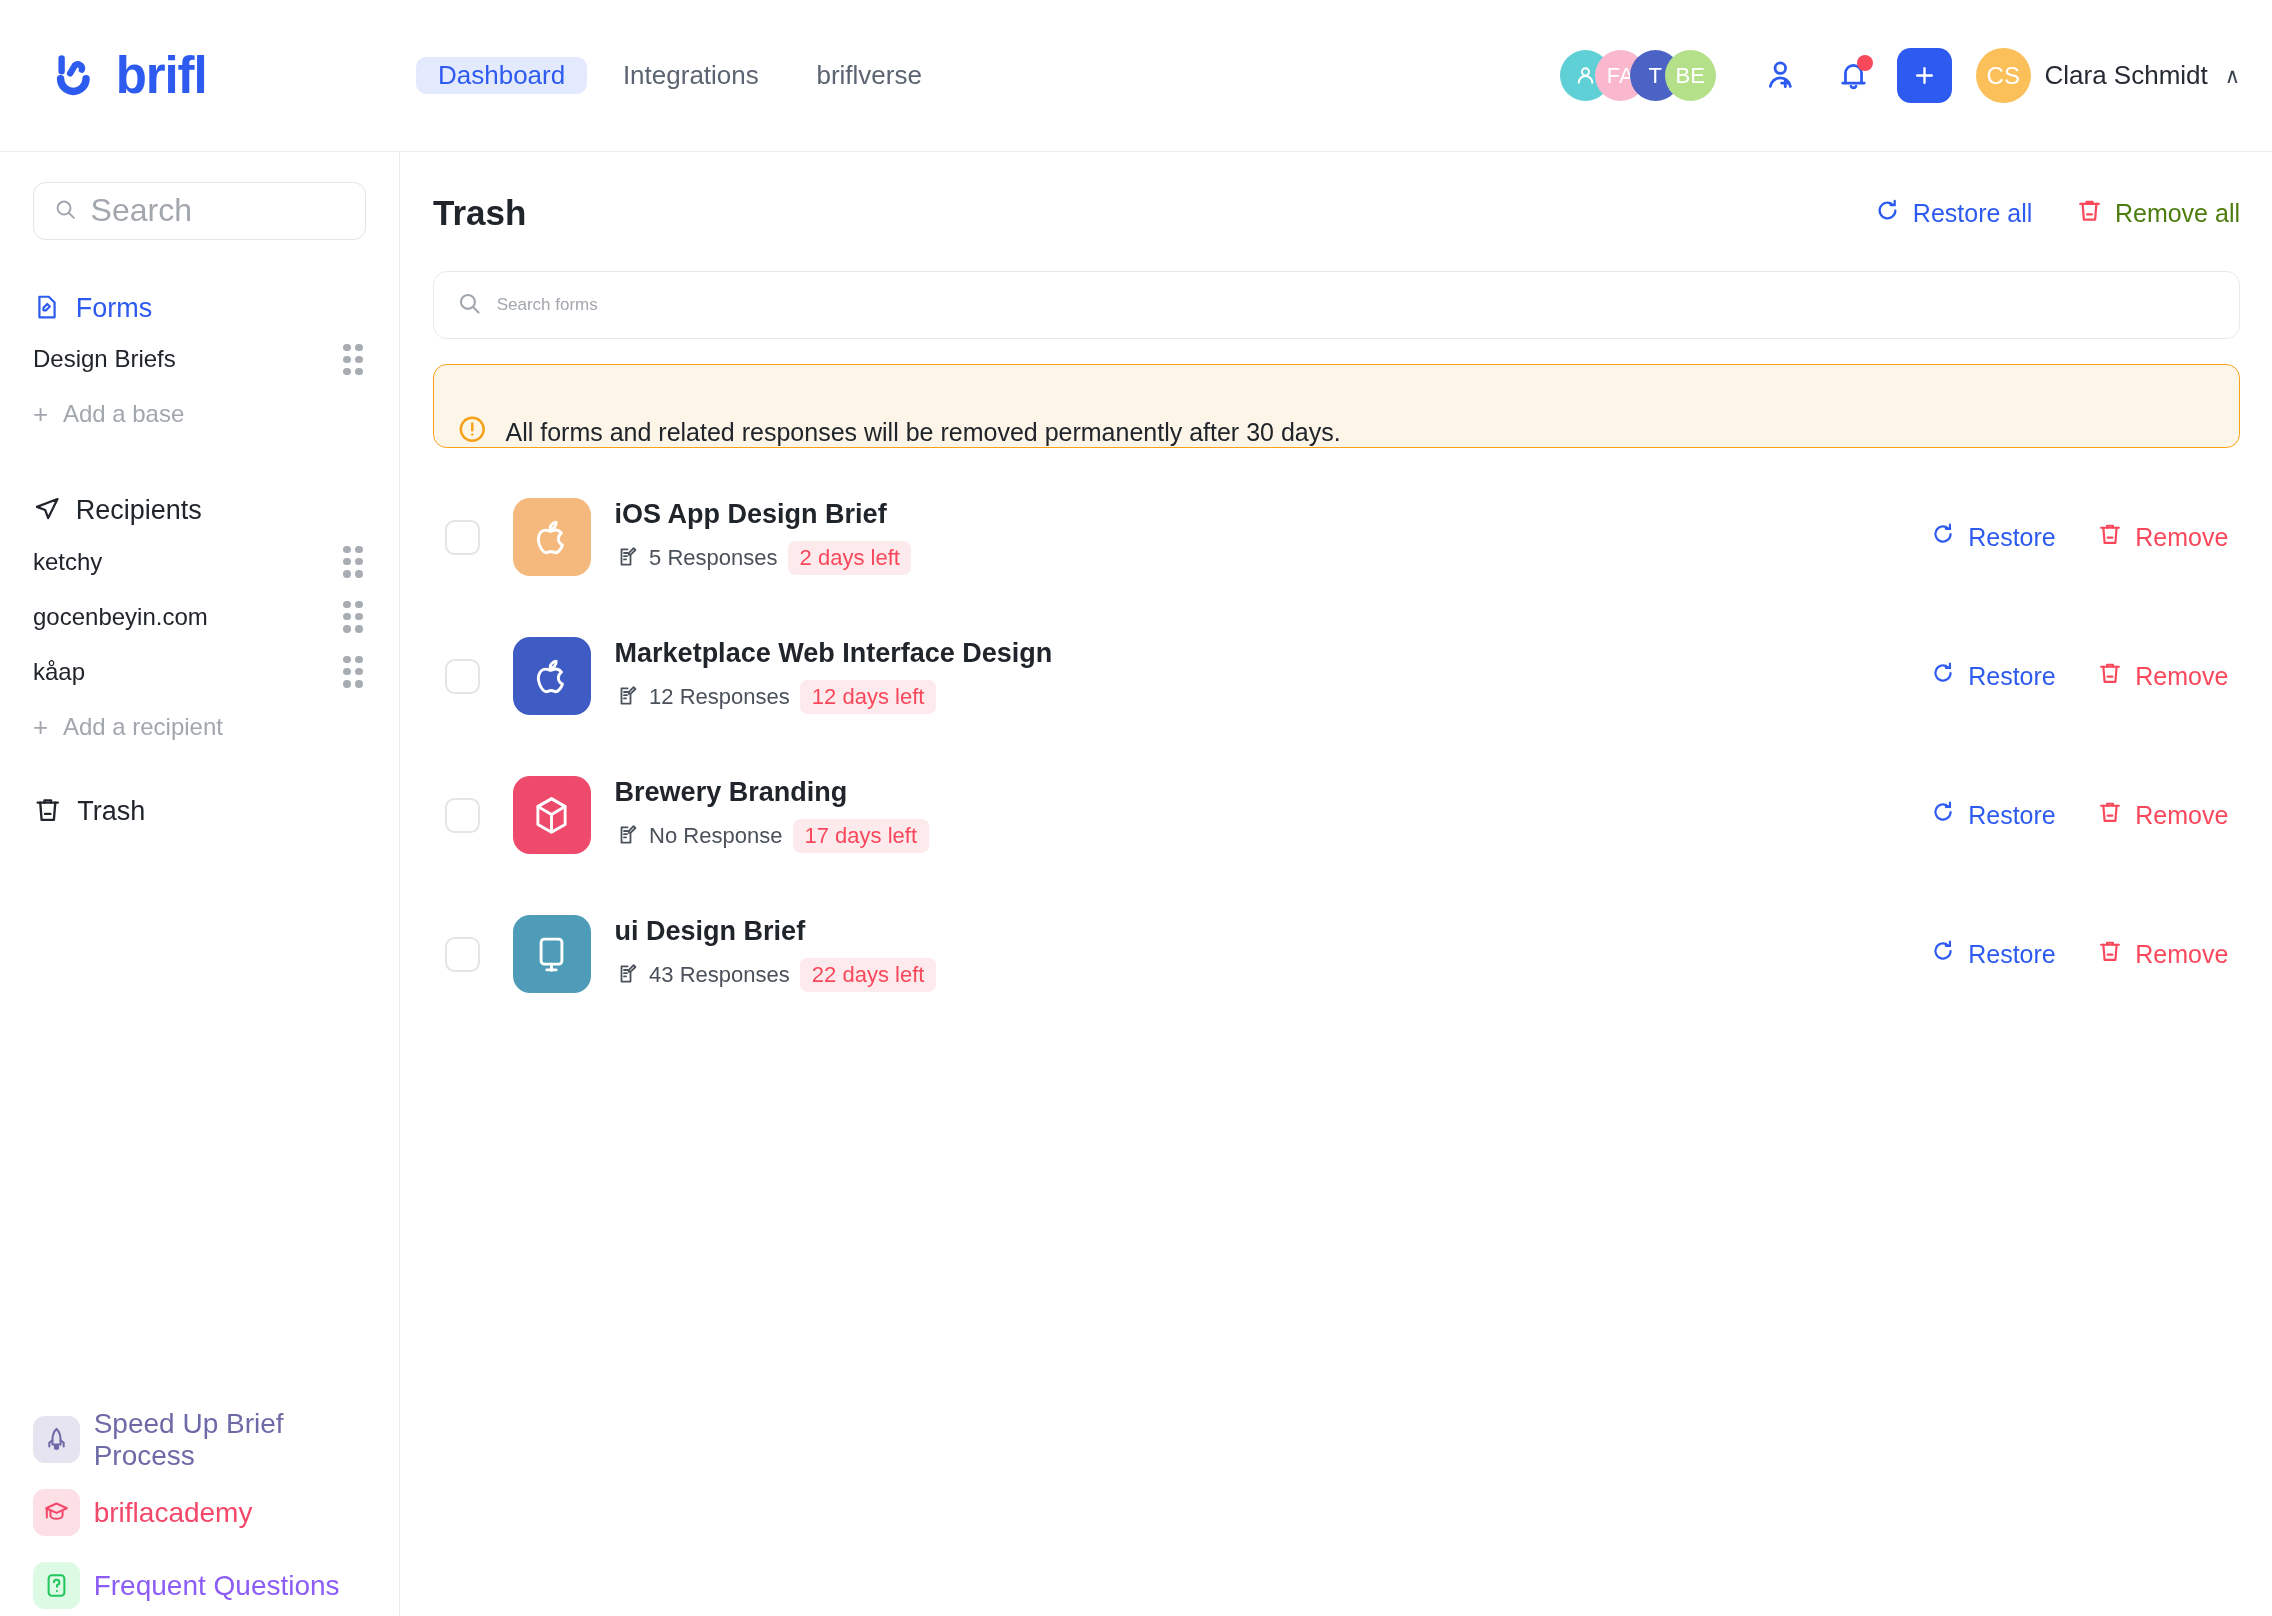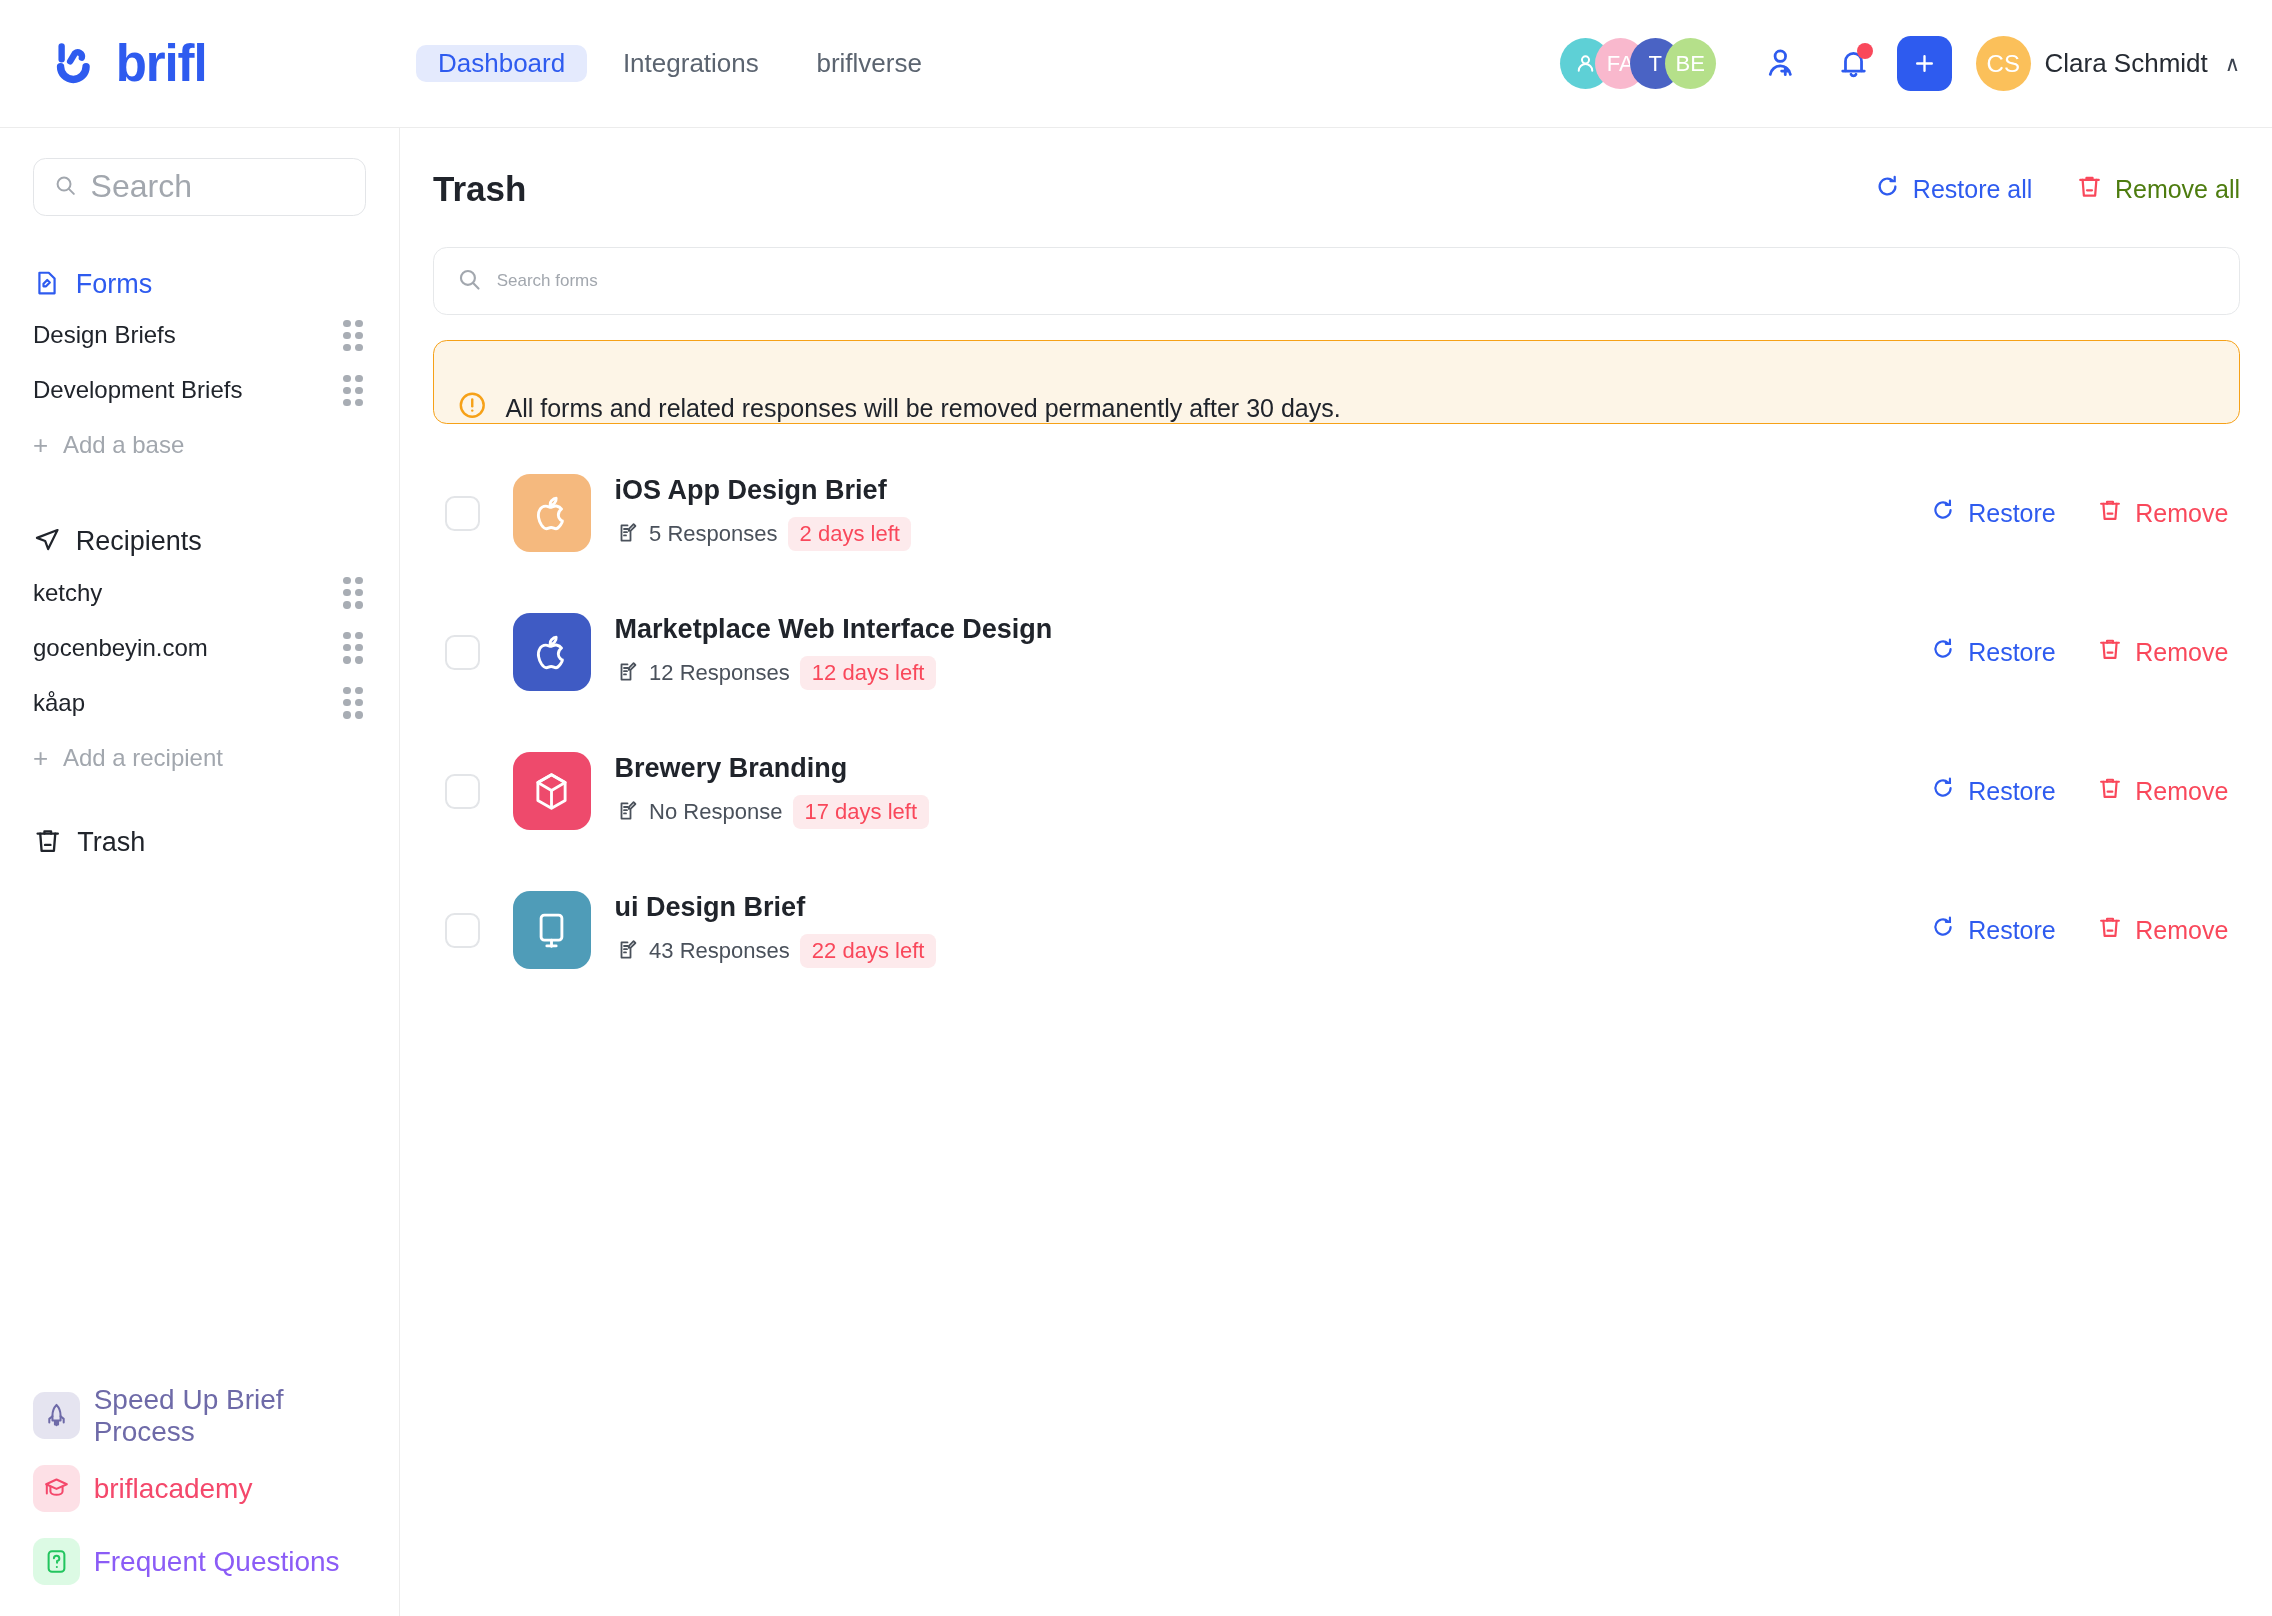--- a/index.html
+++ b/index.html
@@ -6,21 +6,21 @@
   html, body {
     width: 2273px; height: 1616px;
     font-family: "Liberation Sans", sans-serif;
     background: #ffffff;
     color: #1f2329;
     overflow: hidden;
   }
 
   
   .topbar {
-    height: 128px;
+    height: 152px;
     display: flex;
     align-items: center;
     border-bottom: 1.6px solid #ececec;
     background: #fff;
     padding: 0 33px 0 51px;
   }
   .logo { display: flex; align-items: center; gap: 13.7px; width: 347px; }
   .logo-mark { width: 51px; height: 51px; }
   .logo-text { font-size: 51px; font-weight: 700; color: #2e5bef; letter-spacing: -1.1px; }
 
@@ -282,31 +282,20 @@
         <svg width="28" height="28" viewBox="0 0 24 24" fill="none" stroke="#2e5bef" stroke-width="1.9" stroke-linejoin="round">
           <path d="M5.5 3.2h8l5 5v12.6h-13z"></path>
           <path d="M12.2 9.4 9 12.6v2.2h2.2l3.2-3.2z"></path>
         </svg>
       </span>
       <span class="t">Forms</span>
     </div>
 
     <div class="side-row">
       <span>Design Briefs</span>
-      <span class="grip">
-          <i></i>
-          <i></i>
-          <i></i>
-          <i></i>
-          <i></i>
-          <i></i>
-        </span>
-    </div>
-    <div class="side-row">
-      <span>Development Briefs</span>
       <span class="grip">
           <i></i>
           <i></i>
           <i></i>
           <i></i>
           <i></i>
           <i></i>
         </span>
     </div>
     <div class="add-row">

